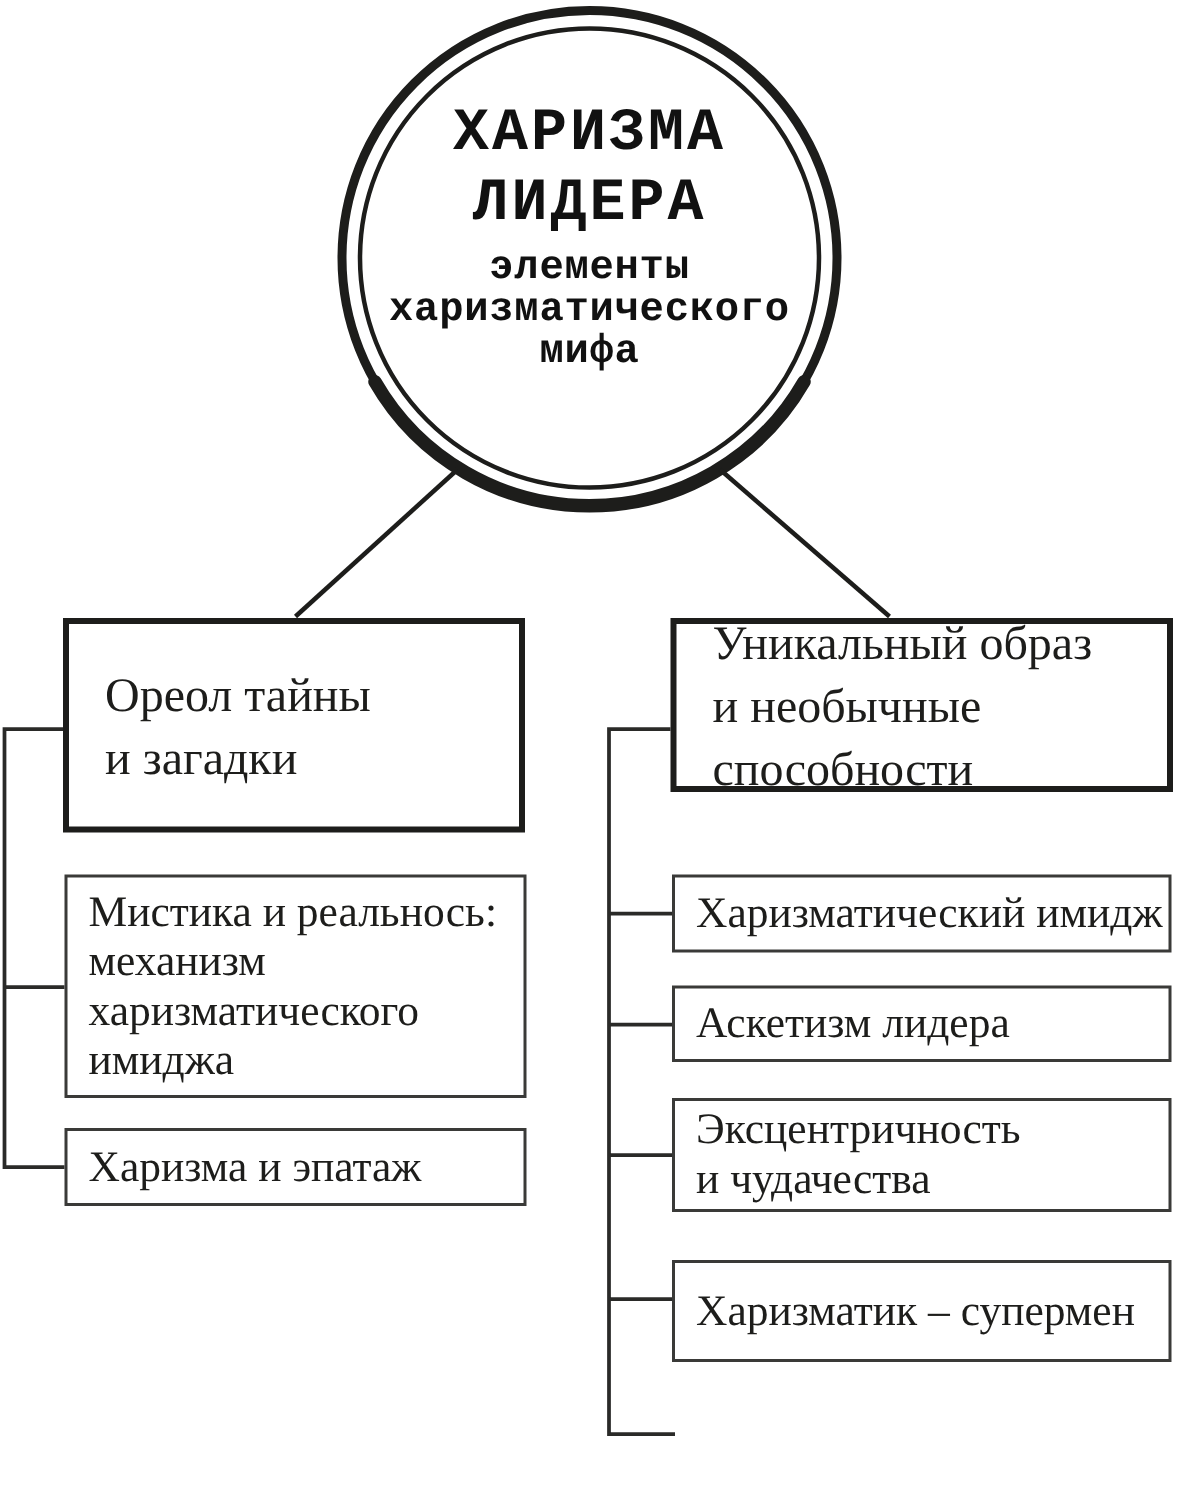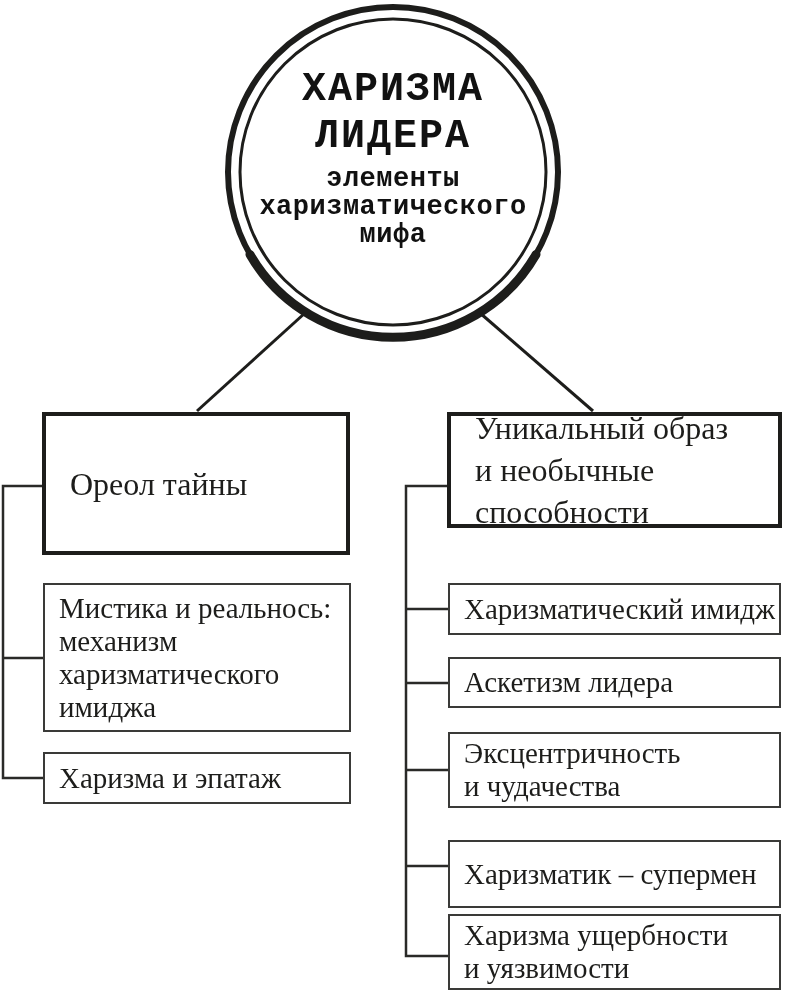--- a/index.html
+++ b/index.html
@@ -104,20 +104,21 @@
     </div>
     <div class="circle-subtitle">
       <span class="line">элементы</span>
       <span class="line">харизматического</span>
       <span class="line">мифа</span>
     </div>
   </div>
 
   <div class="nbox parent-box" style="left:42px; top:412px; width:308px; height:143px;">
     <span class="line">Ореол тайны</span>
+    <span class="line">и загадки</span>
   </div>
 
   <div class="nbox child-box" style="left:43px; top:583px; width:308px; height:149px;">
     <span class="line">Мистика и реальнось:</span>
     <span class="line">механизм</span>
     <span class="line">харизматического</span>
     <span class="line">имиджа</span>
   </div>
 
   <div class="nbox child-box" style="left:43px; top:752px; width:308px; height:52px;">
@@ -140,18 +141,14 @@
 
   <div class="nbox child-box" style="left:448px; top:732px; width:333px; height:76px;">
     <span class="line">Эксцентричность</span>
     <span class="line">и чудачества</span>
   </div>
 
   <div class="nbox child-box" style="left:448px; top:840px; width:333px; height:68px;">
     <span class="line">Харизматик – супермен</span>
   </div>
 
-  <div class="nbox child-box" style="left:448px; top:914px; width:333px; height:76px;">
-    <span class="line">Харизма ущербности</span>
-    <span class="line">и уязвимости</span>
-  </div>
 
 </div>
 
 </body></html>

